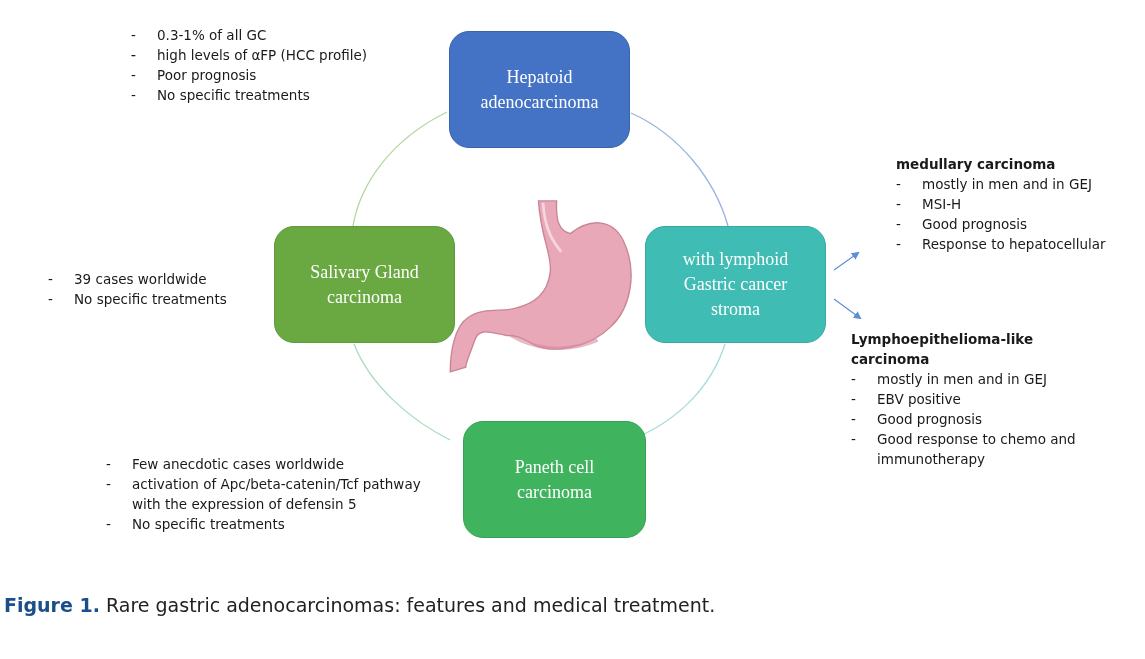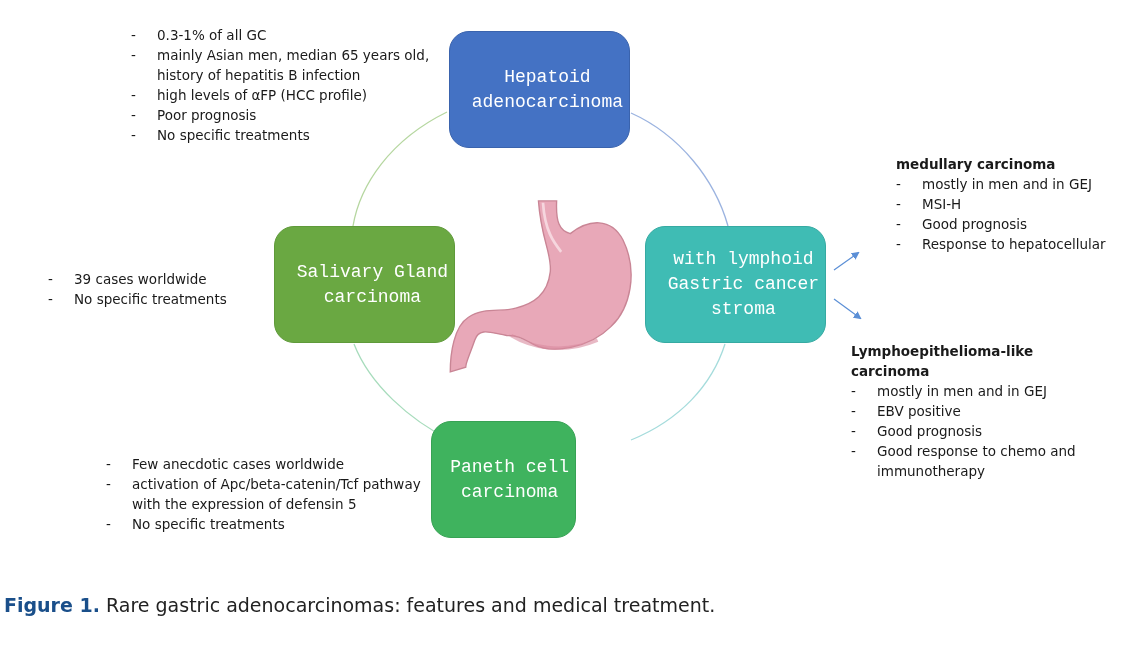--- a/index.html
+++ b/index.html
@@ -1,39 +1,39 @@
 <!DOCTYPE html>
 <html><head>
 <meta charset="utf-8">
 <style>
   html, body { margin: 0; padding: 0; background: #ffffff; }
   body { width: 1145px; height: 659px; position: relative; overflow: hidden;
          font-family: "Liberation Sans", sans-serif; color: #111; }
   .canvas { position: absolute; left: 0; top: 0; width: 1145px; height: 560px; }
   svg.connectors { position: absolute; left: 0; top: 0; width: 1145px; height: 560px; }
   .node { position: absolute; border-radius: 20px; color: #ffffff; display: flex;
-          align-items: center; justify-content: flex-end; text-align: center;
-          font-family: Liberation Mono, monospace; font-size: 18px; line-height: 25px;
-          box-sizing: border-box; padding: 6px; }
+          align-items: center; justify-content: center; text-align: center;
+          font-family: Liberation Serif, serif; font-size: 18px; line-height: 25px;
+          box-sizing: border-box; padding: 0; }
   .node span { display: block; }
   #node-hepatoid { left: 449px; top: 31px; width: 181px; height: 117px; background: #4472c4; border: 1.5px solid #3a63ad; }
   #node-salivary { left: 254px; top: 226px; width: 181px; height: 117px; background: #6aa842; border: 1.5px solid #5f9a3a; margin-left: 20px; }
   #node-lymphoid { left: 645px; top: 226px; width: 181px; height: 117px; background: #3fbcb4; border: 1.5px solid #36aaa2; }
-  #node-paneth  { left: 431px; top: 421px; width: 145px; height: 117px; background: #3fb35e; border: 1.5px solid #37a254; }
+  #node-paneth  { left: 463px; top: 421px; width: 183px; height: 117px; background: #3fb35e; border: 1.5px solid #37a254; }
 
   .notes { position: absolute; font-family: "DejaVu Sans", sans-serif; font-size: 13.5px; line-height: 20px; color: #1a1a1a; }
   .notes ul { list-style: none; margin: 0; padding: 0; }
   .notes li { position: relative; padding-left: 26px; }
   .notes li .dash { position: absolute; left: 0; top: 0; width: 12px; }
   .notes .head { font-weight: bold; }
   #notes-hepatoid { left: 131px; top: 25px; width: 320px; }
   #notes-salivary { left: 48px; top: 269px; width: 210px; }
   #notes-medullary { left: 855px; top: 154px; width: 260px; margin-left: 41px; }
   #notes-medullary ul li { padding-left: 26px; }
-  #notes-lel { left: 851px; top: 329px; width: 250px; margin-top: 12px; }
+  #notes-lel { left: 851px; top: 329px; width: 250px; }
   #notes-paneth { left: 106px; top: 454px; width: 340px; }
 
   .stomach { position: absolute; left: 443px; top: 190px; width: 200px; height: 200px; }
 
   .caption { position: absolute; left: 4px; top: 568px; width: 1110px; margin-top: 24px; }
   .caption .title-line { font-family: "DejaVu Sans", sans-serif; font-size: 19px; line-height: 26px; color: #222; }
   .caption .fig-label { color: #1a4f8a; font-weight: bold; }
   .caption .legend { font-family: "DejaVu Sans", sans-serif; font-size: 15px; line-height: 21px; color: #222; margin-top: 1px; }
 </style>
 </head>
@@ -84,21 +84,21 @@
   <div class="node" id="node-paneth">
     <div>
       <span>Paneth cell</span>
       <span>carcinoma</span>
     </div>
   </div>
 
   <div class="notes" id="notes-hepatoid">
     <ul>
       <li><span class="dash">-</span><span>0.3-1% of all GC</span></li>
-      <li><span class="dash">-</span><span>mainly Asian men, median 65 years old, history of hepatitis B infection</span></li>
+      <li><span class="dash">-</span></li>
       <li><span class="dash">-</span><span>high levels of αFP (HCC profile)</span></li>
       <li><span class="dash">-</span><span>Poor prognosis</span></li>
       <li><span class="dash">-</span><span>No specific treatments</span></li>
     </ul>
   </div>
 
   <div class="notes" id="notes-salivary">
     <ul>
       <li><span class="dash">-</span><span>39 cases worldwide</span></li>
       <li><span class="dash">-</span><span>No specific treatments</span></li>

